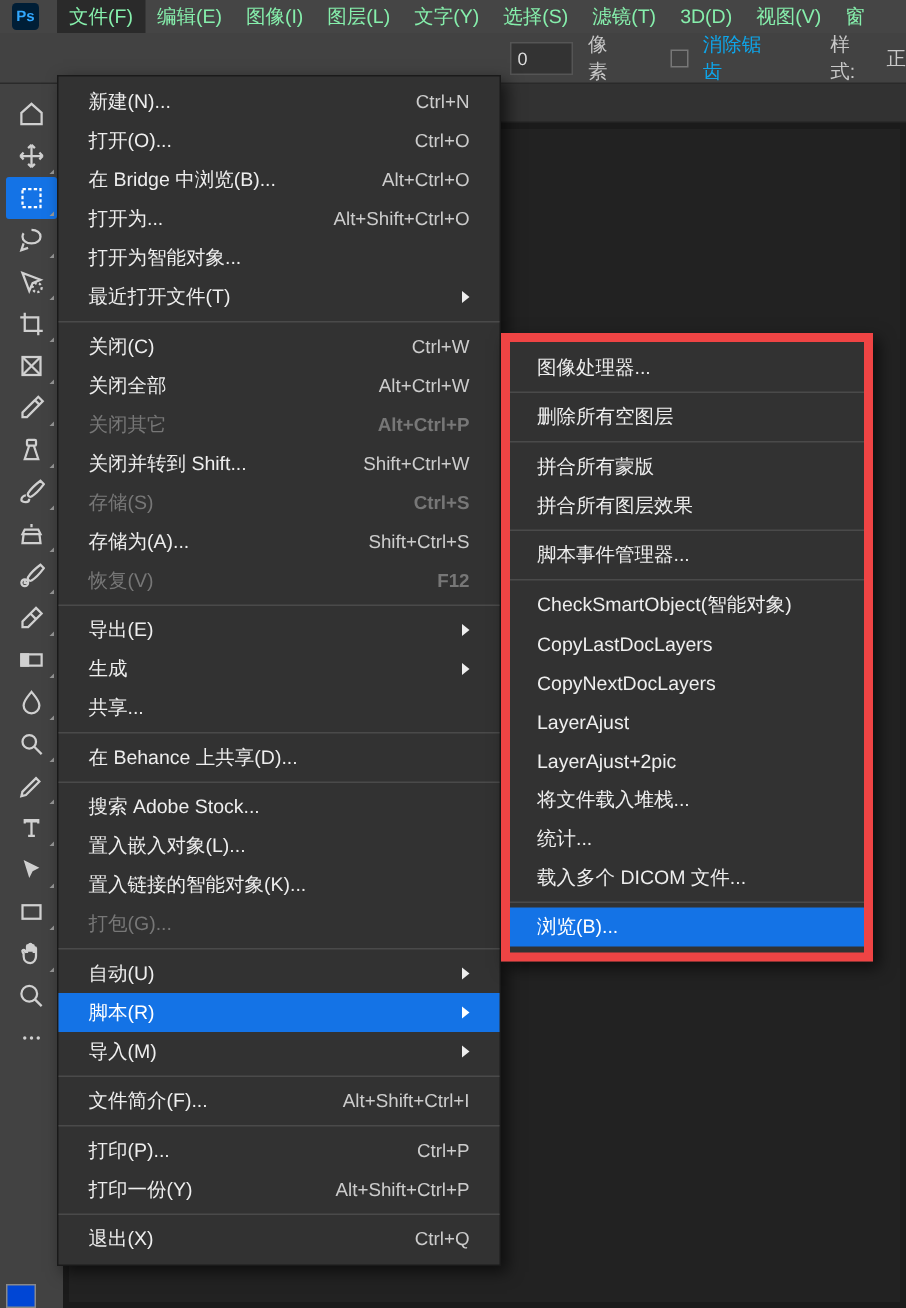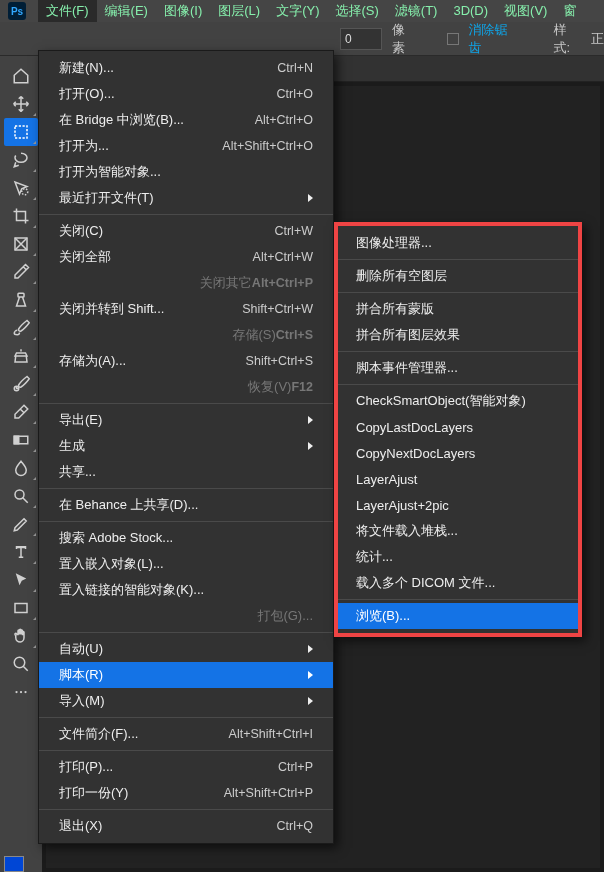--- a/index.html
+++ b/index.html
@@ -16,28 +16,28 @@
   .tool { width:34px; height:28px; display:flex; align-items:center; justify-content:center; color:#d0d0d0; position:relative; }
   .tool.active { background:#1473e6; color:#fff; border-radius:2px;}
   .tool .tri { position:absolute; right:2px; bottom:2px; width:0; height:0; border-left:3px solid transparent; border-bottom:3px solid #999; }
   .tool svg { width:18px; height:18px; }
   .canvas-area { position:absolute; left:42px; right:0; top:56px; bottom:0; background:#1b1b1b;}
   .tab-bar { height:26px; background:#323232; border-bottom:1px solid #222; }
   .canvas { position:absolute; left:4px; top:30px; right:4px; bottom:4px; background:#222;}
   
   .dropdown { position:absolute; left:38px; top:22px; width:296px; background:#323232; border:1px solid #1a1a1a; box-shadow:4px 4px 10px rgba(0,0,0,0.6); z-index:10; padding:4px 0;margin-top:28px;}
   .dd-row { display:flex; align-items:center; justify-content:space-between; height:26px; padding:0 20px 0 20px; color:#eee; }
-  .dd-row.disabled { color:#777;justify-content:flex-end; }
+  .dd-row.disabled { color:#777; }
   .dd-row.highlight { background:#1473e6; color:#fff; }
   .dd-row .arrow { width:0; height:0; border-top:4px solid transparent; border-bottom:4px solid transparent; border-left:5px solid currentColor; }
   .dd-sep { height:1px; background:#4a4a4a; margin:3px 0; }
   .dd-short { color:#ccc; font-size:12.5px; }
   .dd-row.disabled .dd-short { color:#777;font-weight:bold; }
   
-  .submenu { position:absolute; left:334px; top:222px; width:248px; background:#323232; border:4px solid #ef4444; box-shadow:4px 4px 10px rgba(0,0,0,0.6); z-index:11; padding:4px 0;}
+  .submenu { position:absolute; left:334px; top:222px; width:248px; background:#323232; border:6px solid #ef4444; box-shadow:4px 4px 10px rgba(0,0,0,0.6); z-index:11; padding:4px 0;}
   .submenu .dd-row { padding:0 18px; }
   .submenu .dd-row.highlight { background:#1473e6; color:#fff; }
   .bottom-swatch { position:absolute; left:4px; bottom:0; width:20px; height:16px; background:#0046d5; border:1px solid #888;}
 </style>
 </head>
 <body>
 
 <div class="menubar">
   <div class="app-icon">Ps</div>
   <div id="menubar-items" style="display: flex;">

